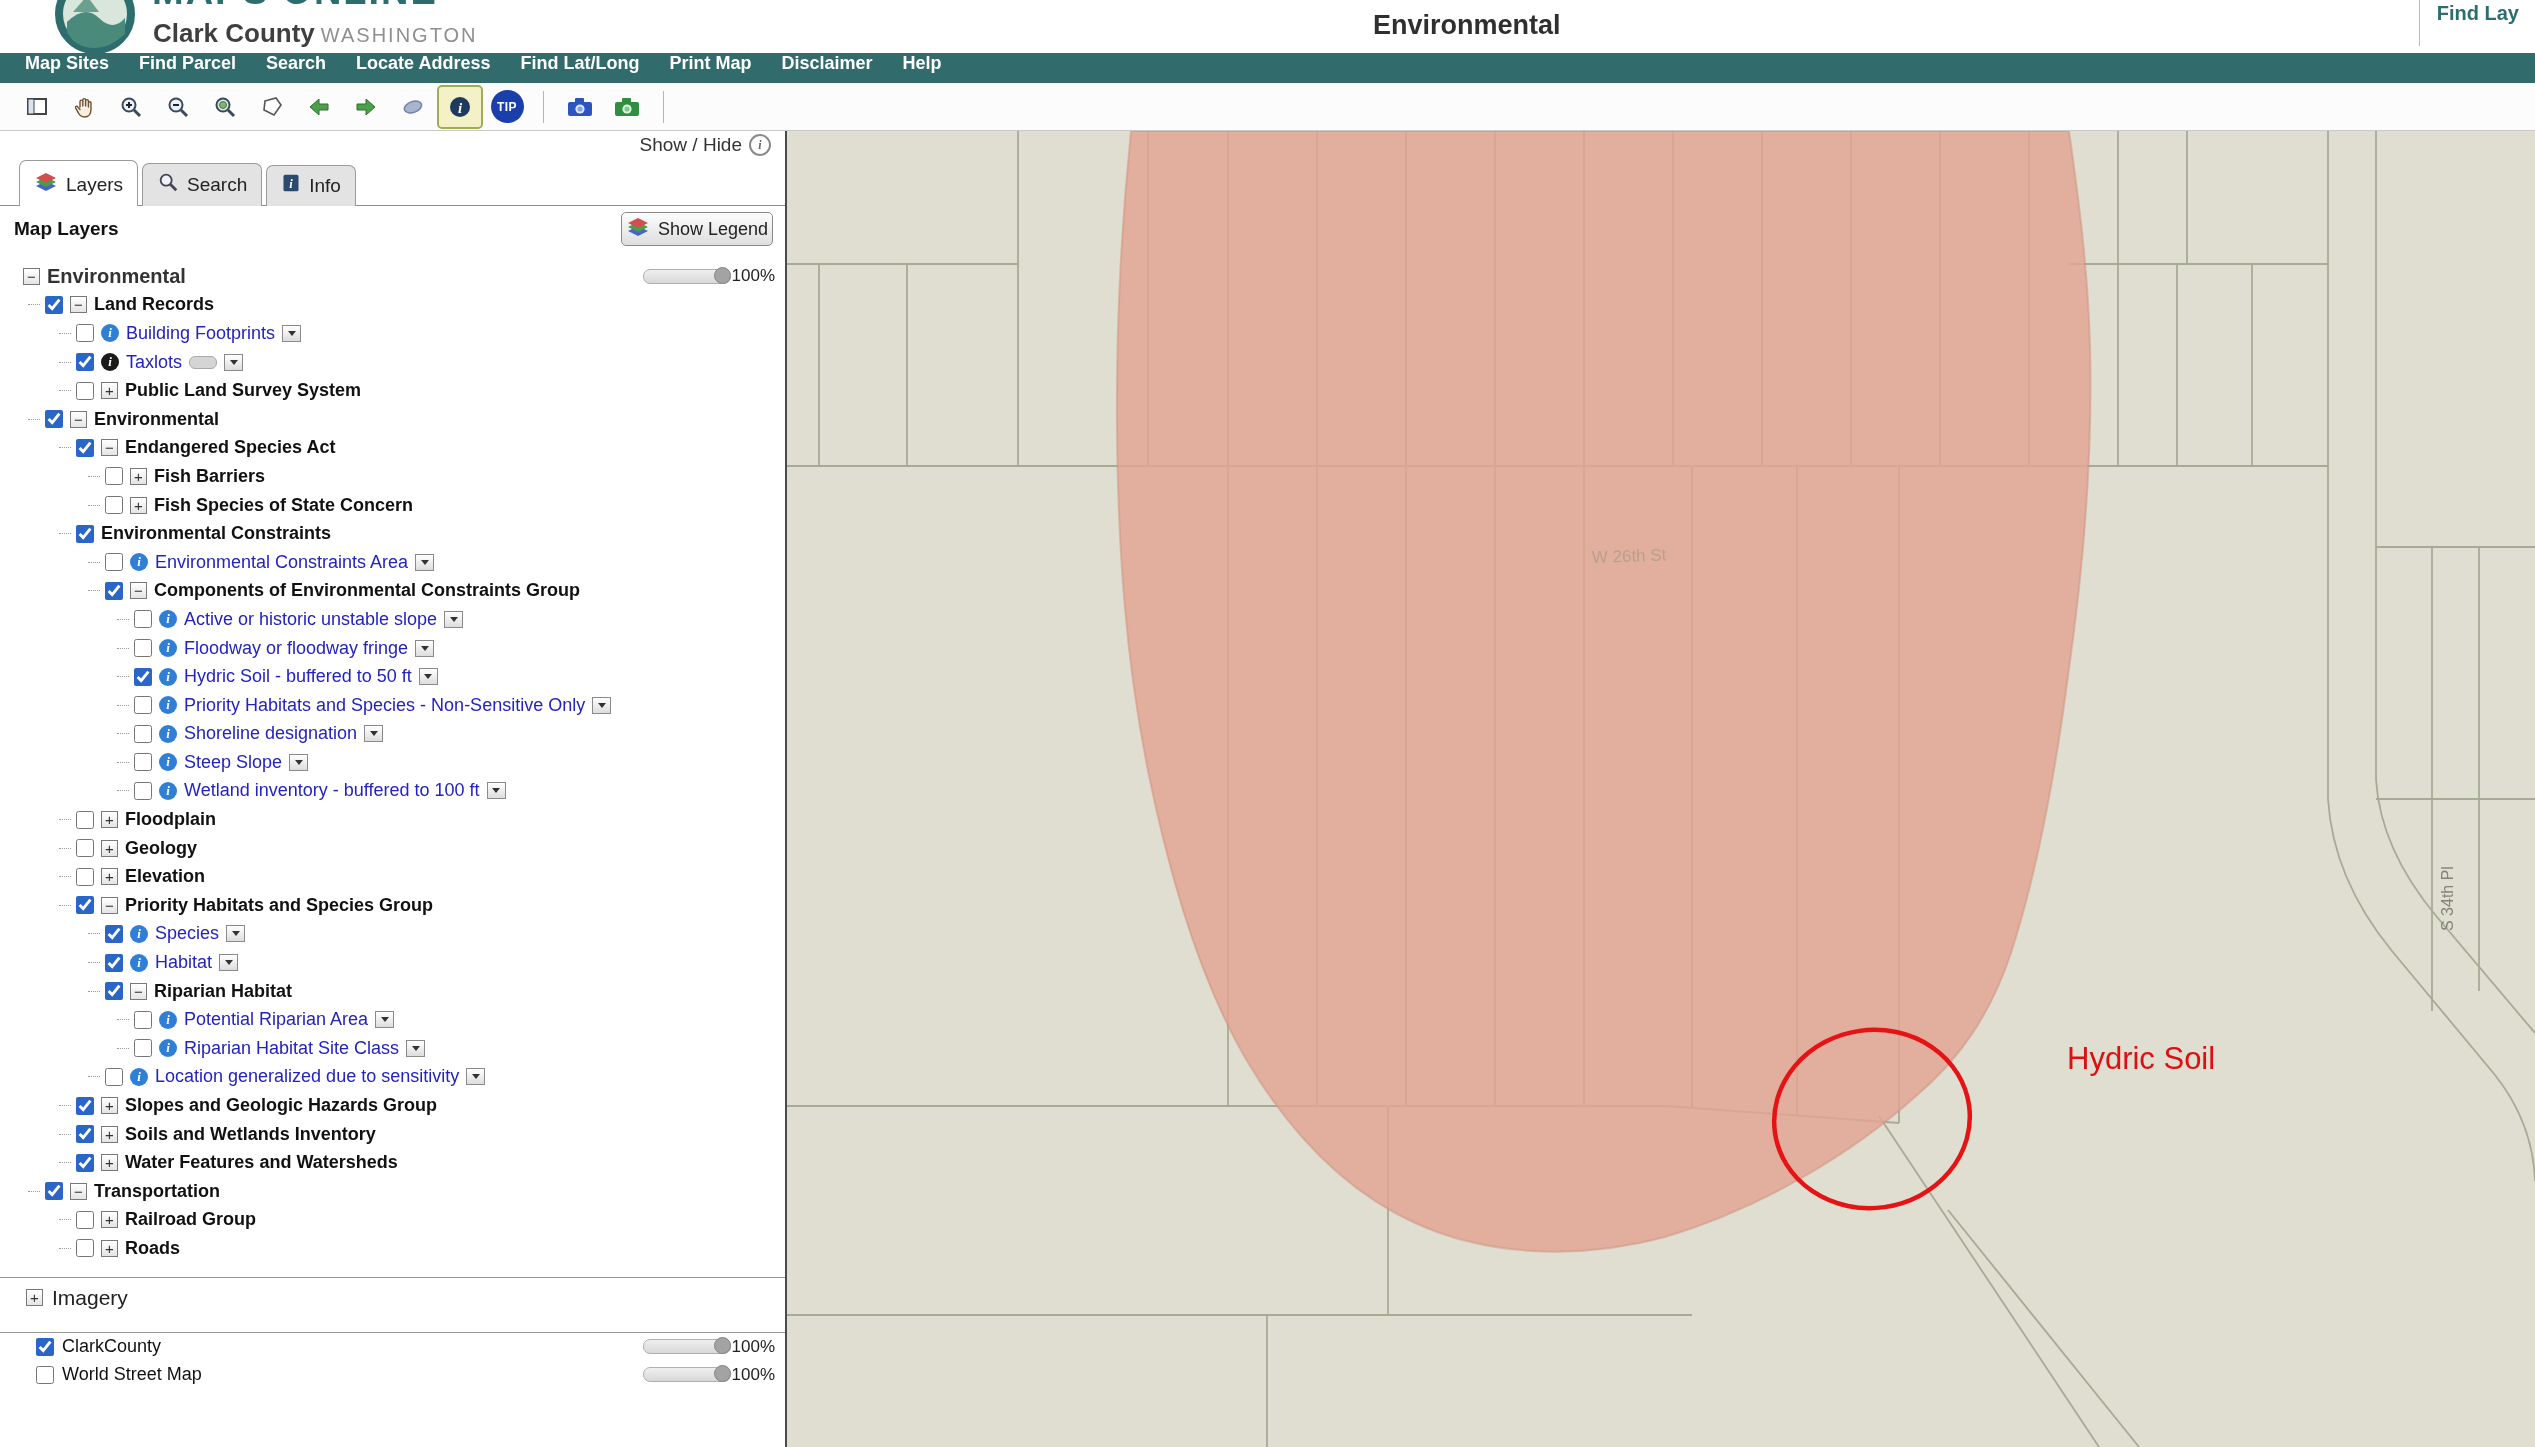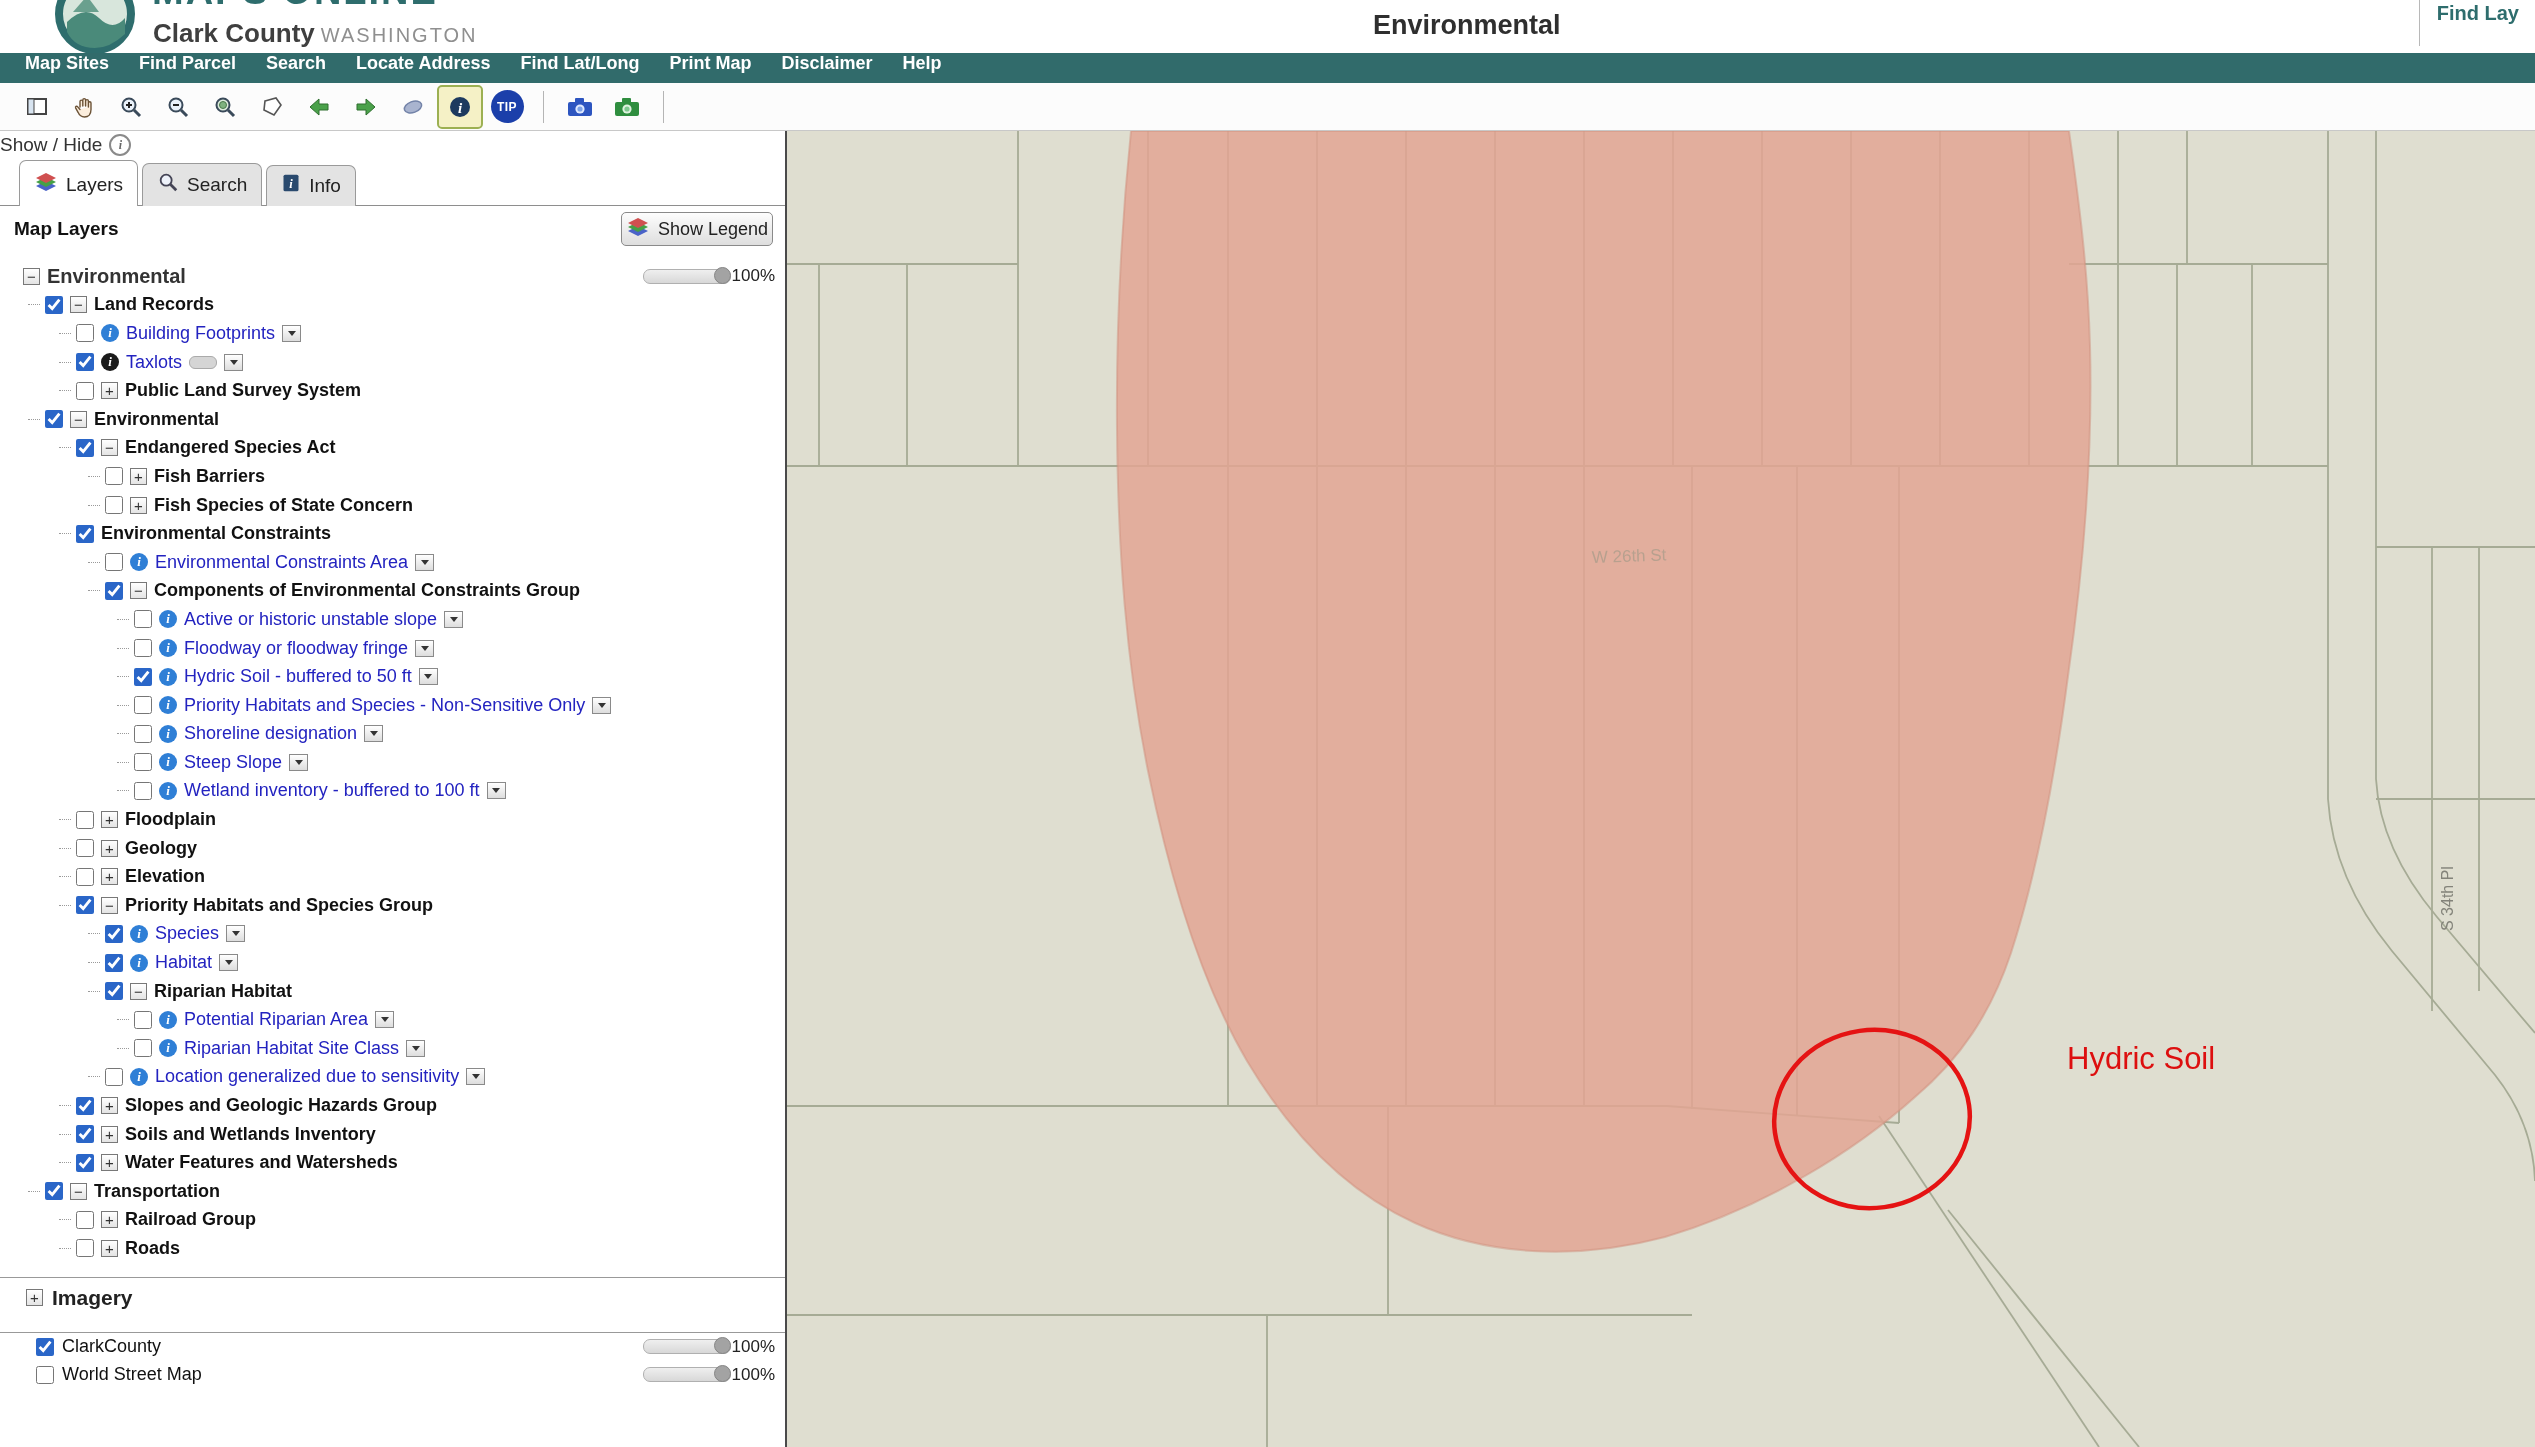--- a/index.html
+++ b/index.html
@@ -28,21 +28,21 @@
   .tool{width:42px;height:40px;display:flex;align-items:center;justify-content:center;border-radius:3px;cursor:pointer;}
   .tool.active{background:#f5f1c6;outline:2px solid #9cb052;}
   .ticon svg{display:block;}
   .tipcircle{width:33px;height:33px;border-radius:50%;background:#1b3faa;color:#fff;font-size:12px;
              font-weight:bold;display:flex;align-items:center;justify-content:center;letter-spacing:.5px;}
   .tool-sep{width:1px;height:32px;background:#b5b5b5;margin:0 10px;}
 
   
   #sidebar{position:absolute;top:131px;left:0;width:787px;bottom:0;background:#fff;
            border-right:2px solid #4a4a4a;box-sizing:border-box;overflow:hidden;}
-  .showhide{height:28px;display:flex;justify-content:flex-start;align-items:center;gap:7px;
+  .showhide{height:28px;display:flex;justify-content:flex-end;align-items:center;gap:7px;
             padding-right:14px;font-size:19px;color:#333;}
   .shinfo{width:18px;height:18px;border-radius:50%;border:2px solid #8a8a8a;color:#666;font-size:12px;
           font-family:"Liberation Serif",serif;font-style:italic;font-weight:bold;
           display:flex;align-items:center;justify-content:center;cursor:pointer;}
   .tabs{display:flex;align-items:flex-end;gap:4px;padding-left:19px;border-bottom:1px solid #8e8e8e;height:46px;}
   .tab{display:flex;align-items:center;gap:8px;padding:7px 14px 8px;border:1px solid #9a9a9a;border-bottom:none;
        border-radius:7px 7px 0 0;background:#e3e3e3;font-size:19px;color:#222;cursor:pointer;position:relative;top:1px;}
   .tab.active{background:#fff;padding-top:10px;}
   .mlbar{height:46px;display:flex;align-items:center;justify-content:space-between;padding:0 12px 0 14px;}
   .mltitle{font-weight:bold;font-size:19px;}
@@ -70,21 +70,21 @@
       align-items:center;justify-content:center;flex:none;box-sizing:border-box;cursor:pointer;}
   .ddarr{width:0;height:0;border-left:4px solid transparent;border-right:4px solid transparent;border-top:5px solid #333;}
   .bigslider{position:absolute;left:643px;width:86px;height:13px;border-radius:7px;
              background:linear-gradient(#efefef,#d8d8d8);border:1px solid #b0b0b0;cursor:pointer;}
   .bigslider .thumb{position:absolute;right:-1px;top:-3px;width:17px;height:17px;border-radius:50%;
                     background:#a3a3a3;border:1px solid #858585;box-sizing:border-box;}
   .pct{position:absolute;right:10px;font-size:17px;color:#222;}
 
   .hr{border-top:1px solid #999;margin-top:14px;}
   .imagery{height:40px;display:flex;align-items:center;gap:9px;padding-left:26px;}
-  .imglbl{font-weight:bold;font-size:21px;color:#222;}
+  .imglbl{font-weight:normal;font-size:21px;color:#222;}
   .bmhdr{font-weight:bold;font-size:21px;color:#111;padding:10px 0 8px 12px;}
   .bmrow{height:28px;display:flex;align-items:center;gap:8px;padding-left:36px;position:relative;font-size:18px;}
 
   
   #map{position:absolute;top:131px;left:787px;right:0;bottom:0;background:#dfded0;overflow:hidden;}
   #mapsvg{position:absolute;top:0;left:0;}
   .notice{position:absolute;top:0;left:0;background:#ffffff;border:1px solid #888;border-top:none;border-left:none;
           padding:5px 12px;font-size:19px;font-weight:bold;color:#10106a;white-space:nowrap;}
   .notice .more{color:#1212dd;cursor:pointer;}
 </style>

